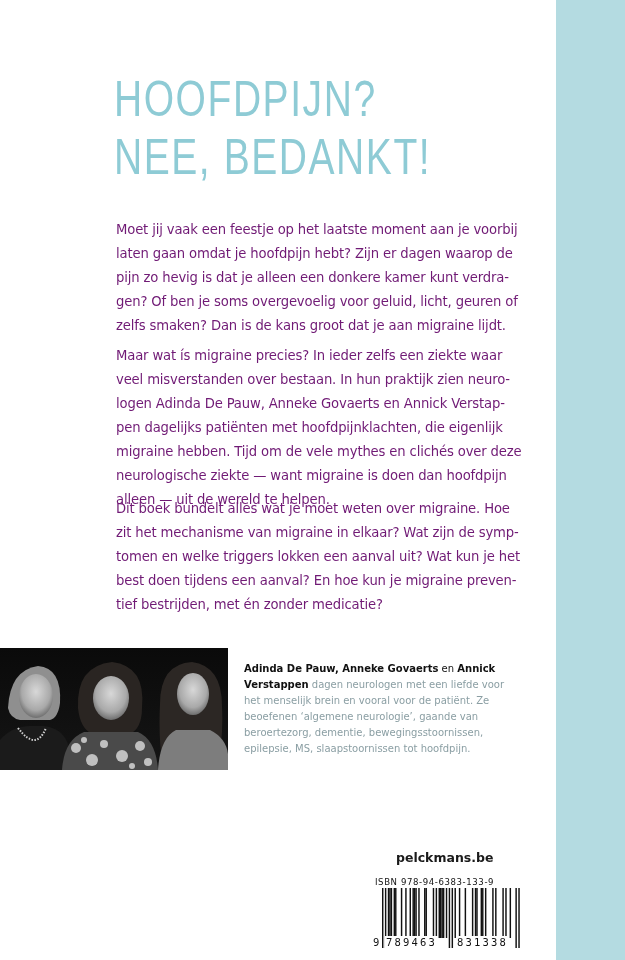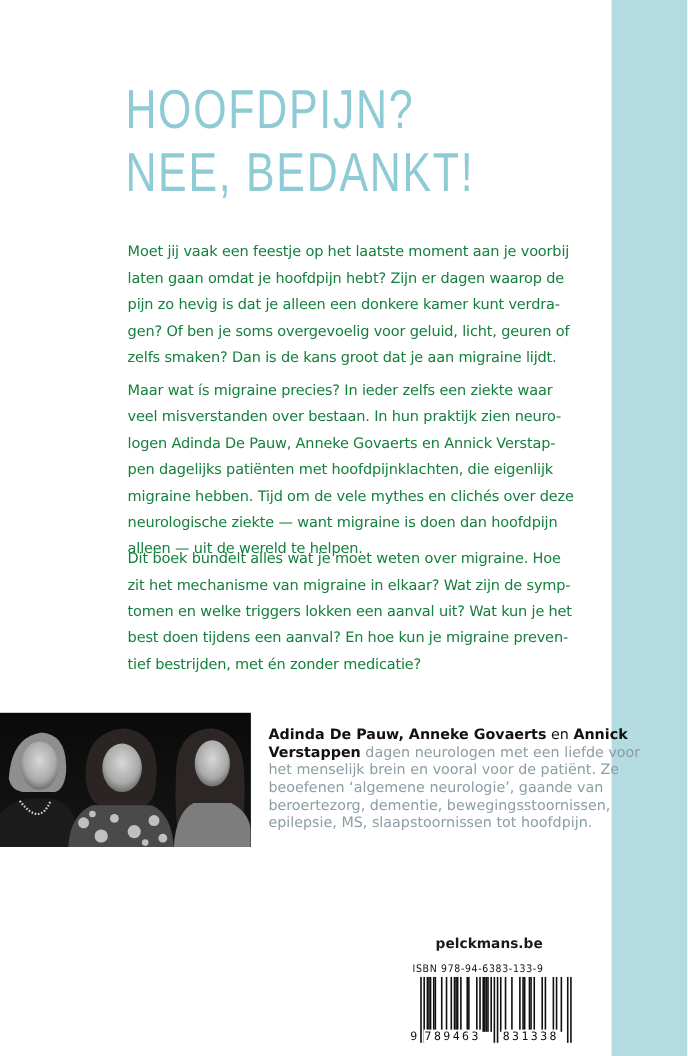--- a/index.html
+++ b/index.html
@@ -23,38 +23,38 @@
       transform-origin: left top;
       white-space: nowrap;
     }
     .title div { display: block; }
 
     .body-text {
       position: absolute; left: 116px; width: 410px;
       font-family: "DejaVu Sans", sans-serif;
       font-size: 13.2px;
       line-height: 24px;
-      color: #15803d;
+      color: #701a75;
       letter-spacing: -0.15px;
     }
     .body-text .line { display: block; white-space: nowrap; }
     #p1 { top: 218px; }
     #p2 { top: 344px; }
     #p3 { top: 497px; }
 
     .photo {
       position: absolute; left: 0; top: 648px; width: 228px; height: 122px;
       background: #0b0b0b; overflow: hidden;
     }
     .photo svg { display: block; }
 
     .bio {
       position: absolute; left: 244px; top: 661px; width: 295px;
       font-family: "DejaVu Sans", sans-serif;
-      font-size: 13px;
+      font-size: 10px;
       line-height: 16px;
       color: #8a9ea3;
       text-align: justify;
     }
     .bio .line { display: block; white-space: nowrap; }
     .bio b { color: #111; font-weight: 700; }
 
     .publisher {
       position: absolute; left: 396px; top: 850px;
       font-family: "DejaVu Sans", sans-serif;

